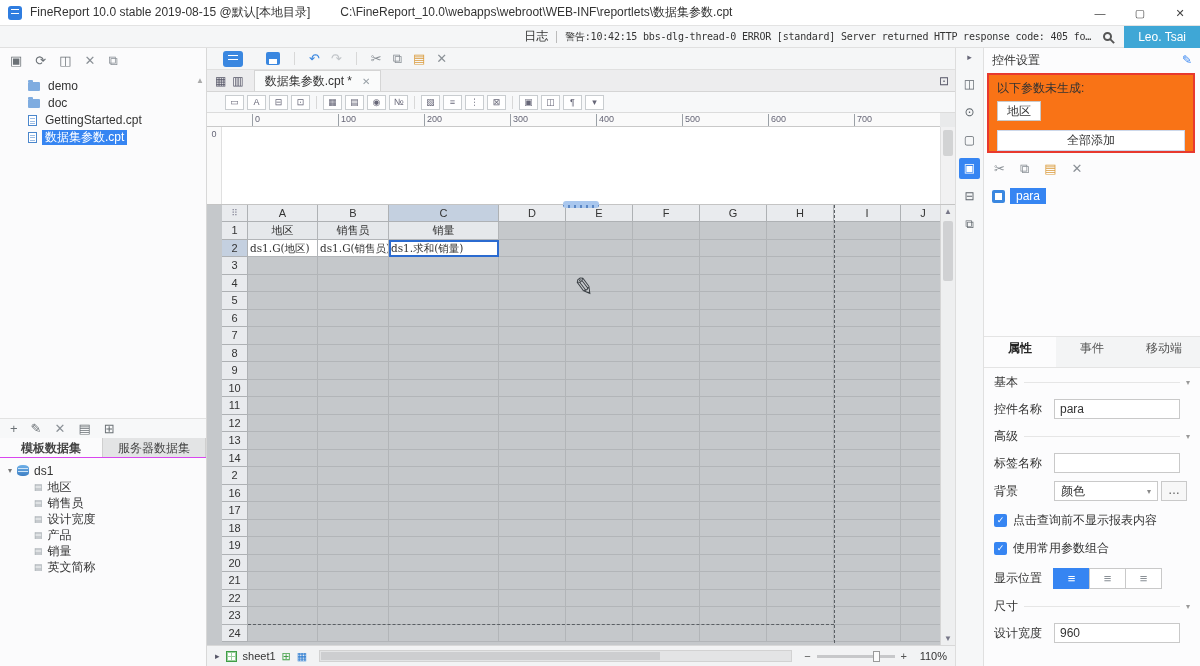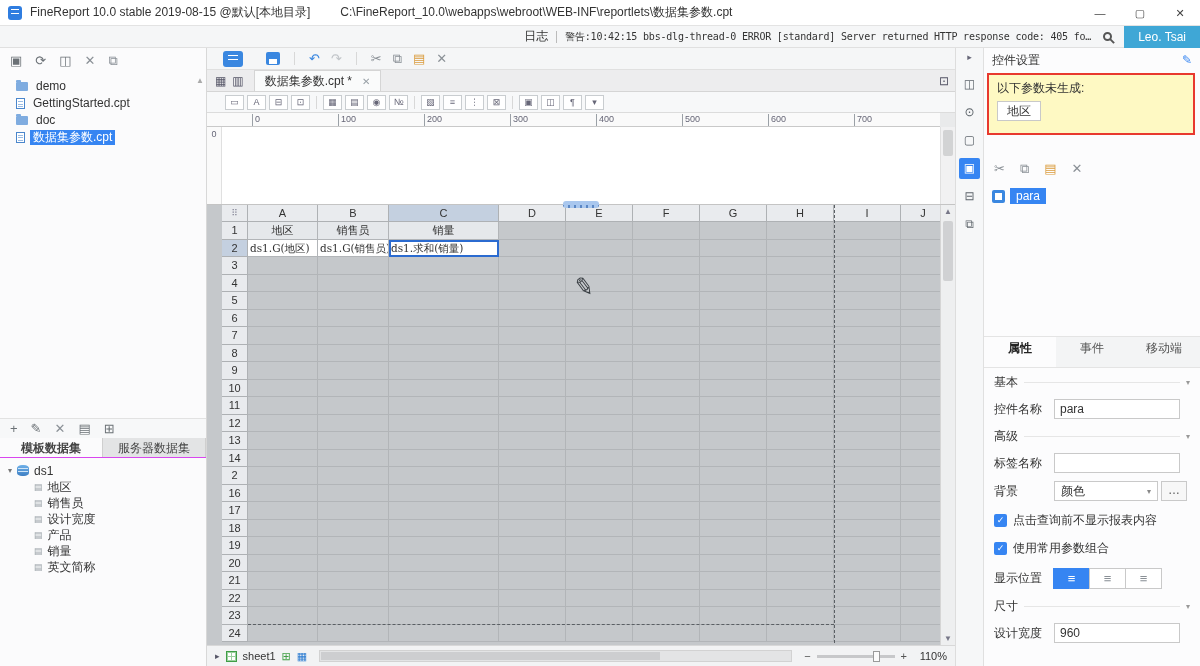--- a/index.html
+++ b/index.html
@@ -24,21 +24,21 @@
   .css-search{width:9px;height:9px;border:2px solid #555;border-radius:50%;position:relative;margin:0 4px}
   .css-search::after{content:"";position:absolute;width:6px;height:2px;background:#555;transform:rotate(45deg);right:-5px;bottom:-3px}
   .user{background:#3fa7d6;color:#fff;padding:0 14px;line-height:22px}
 
   
   #left-panel{position:absolute;top:48px;left:0;width:207px;bottom:0;background:#fbfbfc;border-right:1px solid #d8d8d8}
   .fp-toolbar{position:absolute;top:0;left:0;right:0;height:24px;display:flex;align-items:center;gap:13px;padding:0 10px}
   .ticon{font-size:13px;line-height:1;color:#6b7176}
   .fp-up{position:absolute;top:28px;right:2px;font-size:8px;color:#aaa}
   #file-tree{position:absolute;top:30px;left:0;right:10px}
-  .tree-item{height:17px;display:flex;align-items:center;gap:5px;padding-left:16px;white-space:nowrap}
+  .tree-item{height:17px;display:flex;align-items:center;gap:5px;padding-left:28px;white-space:nowrap}
   .tree-item .lbl{padding:0 3px;line-height:15px}
   .tree-item.sel .lbl{background:#3685f2;color:#fff}
   .css-folder{width:12px;height:9px;background:#7face0;border-radius:1px;position:relative;flex:none}
   .css-folder::before{content:"";position:absolute;top:-2px;left:0;width:5px;height:2px;background:#7face0;border-radius:1px 1px 0 0}
   .css-file{width:9px;height:11px;background:#fff;border:1px solid #4a86cc;flex:none;position:relative}
   .css-file::after{content:"";position:absolute;left:1px;top:2px;right:1px;height:6px;background:repeating-linear-gradient(to bottom,#9bbce4 0 1px,transparent 1px 2.5px)}
   .ds-toolbar{position:absolute;top:370px;left:0;right:0;height:20px;border-top:1px solid #e2e2e2;background:#f7f8f9;display:flex;align-items:center;gap:13px;padding:0 10px}
   .ds-tabs{position:absolute;top:390px;left:0;right:0;height:20px;display:flex;background:#dcdddd;border-bottom:1px solid #d946ef}
   .ds-tab{flex:1;text-align:center;line-height:20px;color:#444;background:#e3e4e5;border-right:1px solid #cfcfcf}
   .ds-tab.active{background:#fbfbfc;font-weight:bold}
@@ -107,21 +107,21 @@
   #dock{position:absolute;top:48px;left:955px;width:28px;bottom:0;background:#f6f7f8;border-left:1px solid #ddd}
   .dock-toggle{position:absolute;top:4px;left:0;right:0;text-align:center;font-size:9px;color:#667}
   #dock-icons{position:absolute;top:26px;left:0;right:0;display:flex;flex-direction:column;align-items:center;gap:7px}
   .dock-ico{width:21px;height:21px;text-align:center;line-height:21px;font-size:12px;color:#5f666c}
   .dock-ico.sel{background:#3685f2;color:#fff;border-radius:2px}
 
   
   #right-panel{position:absolute;top:48px;left:983px;right:0;bottom:0;background:#fcfcfd;border-left:1px solid #e0e0e0}
   .rp-header{height:24px;display:flex;align-items:center;padding:0 8px}
   .rp-pencil{margin-left:auto;color:#3685f2;font-size:12px}
-  .rp-notice{position:absolute;top:25px;left:3px;right:5px;border:2px solid #e8392e;background:#fef9c3;padding:5px 8px 12px}
+  .rp-notice{position:absolute;top:25px;left:3px;right:5px;border:2px solid #e8392e;background:#f97316;padding:5px 8px 0}
   .pchip{display:inline-block;margin-top:4px;padding:0 9px;line-height:18px;border:1px solid #c9c9c9;background:#fff}
   .add-all{display:block;margin:9px auto 0;width:100%;height:21px;line-height:19px;border:1px solid #cdd8ea;background:#fff;text-align:center;color:#333}
   .rp-wtoolbar{position:absolute;top:114px;left:10px;display:flex;gap:15px}
   .rp-wtree{position:absolute;top:140px;left:8px;display:flex;align-items:center}
   .css-widget{width:13px;height:13px;background:#3a87e0;border-radius:2px;position:relative;flex:none}
   .css-widget::after{content:"";position:absolute;inset:3px;background:#fff}
   .wt-label{margin-left:5px;background:#3685f2;color:#fff;padding:0 6px;line-height:16px}
   .rp-tabs{position:absolute;top:288px;left:0;right:0;height:32px;display:flex;background:#f3f4f5;border-top:1px solid #e4e4e4;border-bottom:1px solid #e4e4e4}
   .rp-tab{flex:1;text-align:center;line-height:23px;color:#555}
   .rp-tab.active{color:#222;font-weight:bold;background:#fcfcfd}
@@ -173,26 +173,26 @@
       <span class="ticon c-gray">✕</span>
       <span class="ticon c-gray">⧉</span>
     </div>
   <span class="fp-up">▲</span>
   <div id="file-tree">
       <div class="tree-item">
         <span class="css-folder"></span>
         <span class="lbl">demo</span>
       </div>
       <div class="tree-item">
+        <span class="css-folder"></span>
+        <span class="lbl">doc</span>
+      </div>
+      <div class="tree-item">
         <span class="css-file"></span>
         <span class="lbl">GettingStarted.cpt</span>
-      </div>
-      <div class="tree-item">
-        <span class="css-folder"></span>
-        <span class="lbl">doc</span>
       </div>
       <div class="tree-item sel">
         <span class="css-file"></span>
         <span class="lbl">数据集参数.cpt</span>
       </div>
     </div>
 
   <div class="ds-toolbar" id="ds-toolbar">
       <span class="ticon ">+</span>
       <span class="ticon ">✎</span>
@@ -676,20 +676,21 @@
 
 <div id="right-panel">
   <div class="rp-header">
     <span>控件设置</span>
     <span class="rp-pencil">✎</span>
   </div>
 
   <div class="rp-notice">
     <div>以下参数未生成:</div>
     <div id="param-chips"><span class="pchip">地区</span></div>
+    <div class="add-all">全部添加</div>
   </div>
 
   <div class="rp-wtoolbar" id="rp-wtoolbar">
       <span class="ticon c-gray">✂</span>
       <span class="ticon c-gray">⧉</span>
       <span class="ticon c-orange">▤</span>
       <span class="ticon c-gray">✕</span>
     </div>
 
   <div class="rp-wtree">

